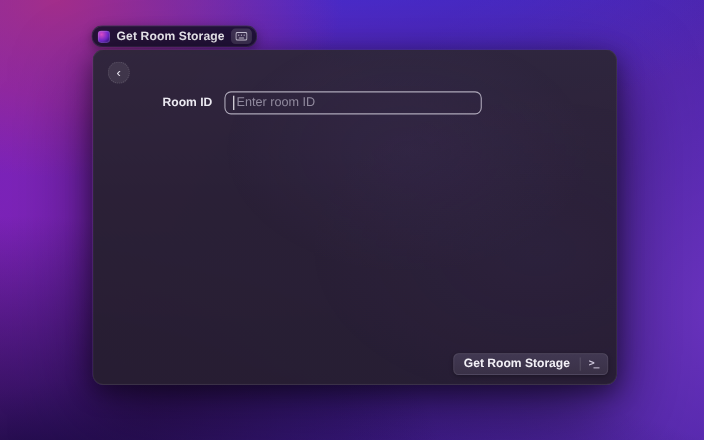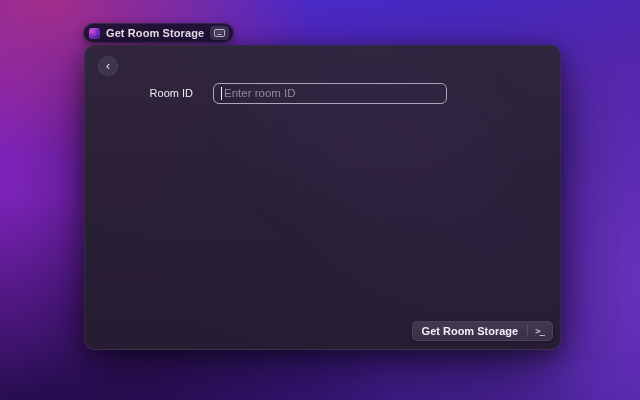--- a/index.html
+++ b/index.html
@@ -65,23 +65,23 @@
     color: #e9e6f0; font-size: 12px; line-height: 1; cursor: pointer;
     padding-bottom: 1px;
   }
 
   .form-row {
     position: absolute; left: 0; top: 47px; width: 100%;
     display: flex; align-items: center;
   }
   .field-label {
     position: absolute; left: 0; width: 108px; text-align: right;
-    color: #eceaf2; font-size: 11px; font-weight: 400;
+    color: #eceaf2; font-size: 11px; font-weight: 700;
   }
-  .input-wrap { position: absolute; left: 119px; width: 234px; height: 21px; margin-left: 9px; }
+  .input-wrap { position: absolute; left: 119px; width: 234px; height: 21px; }
   .room-input {
     width: 100%; height: 100%;
     background: transparent;
     border: 1px solid rgba(222,218,232,0.72);
     border-radius: 6px;
     padding: 0 8px 1px 10px;
     color: #f2f0f6; font-size: 11.5px;
     font-family: "Liberation Sans", "DejaVu Sans", sans-serif;
     outline: none;
   }

